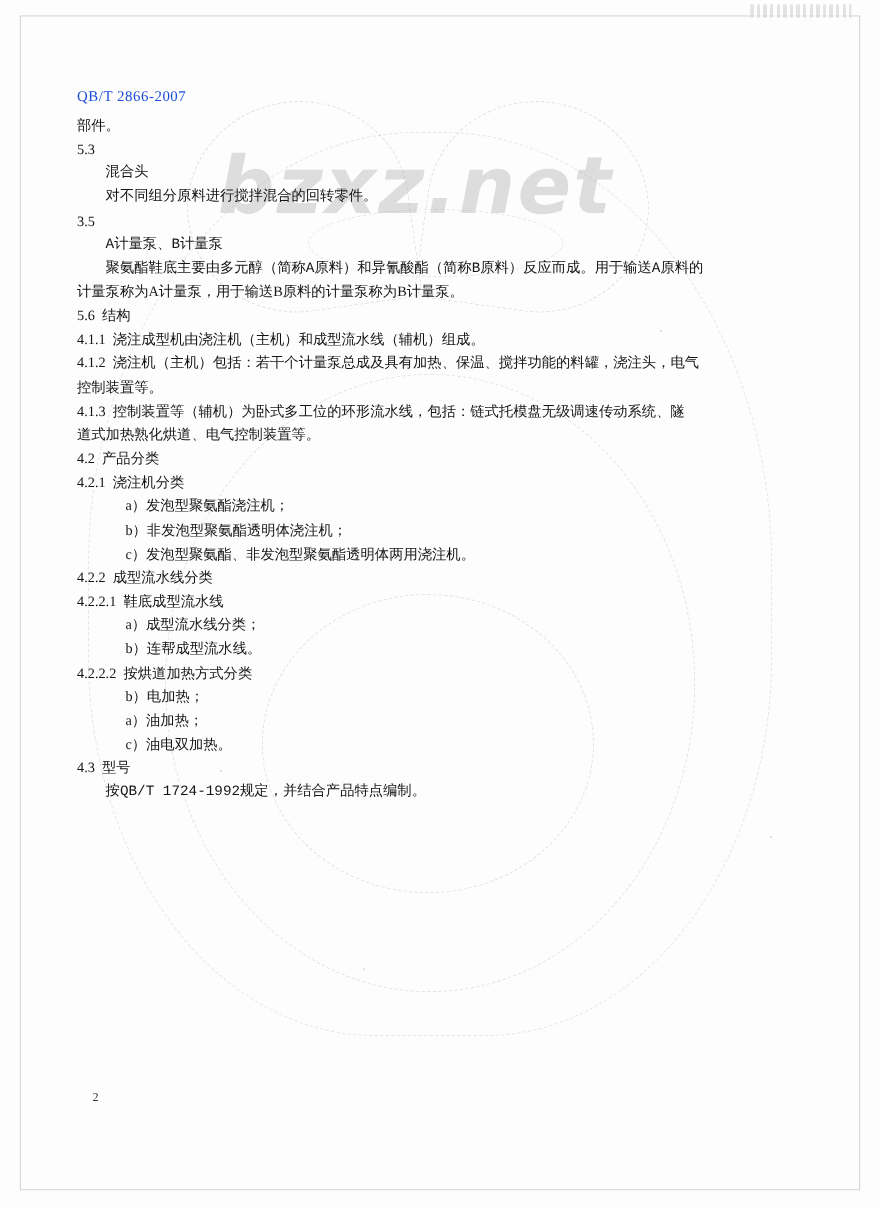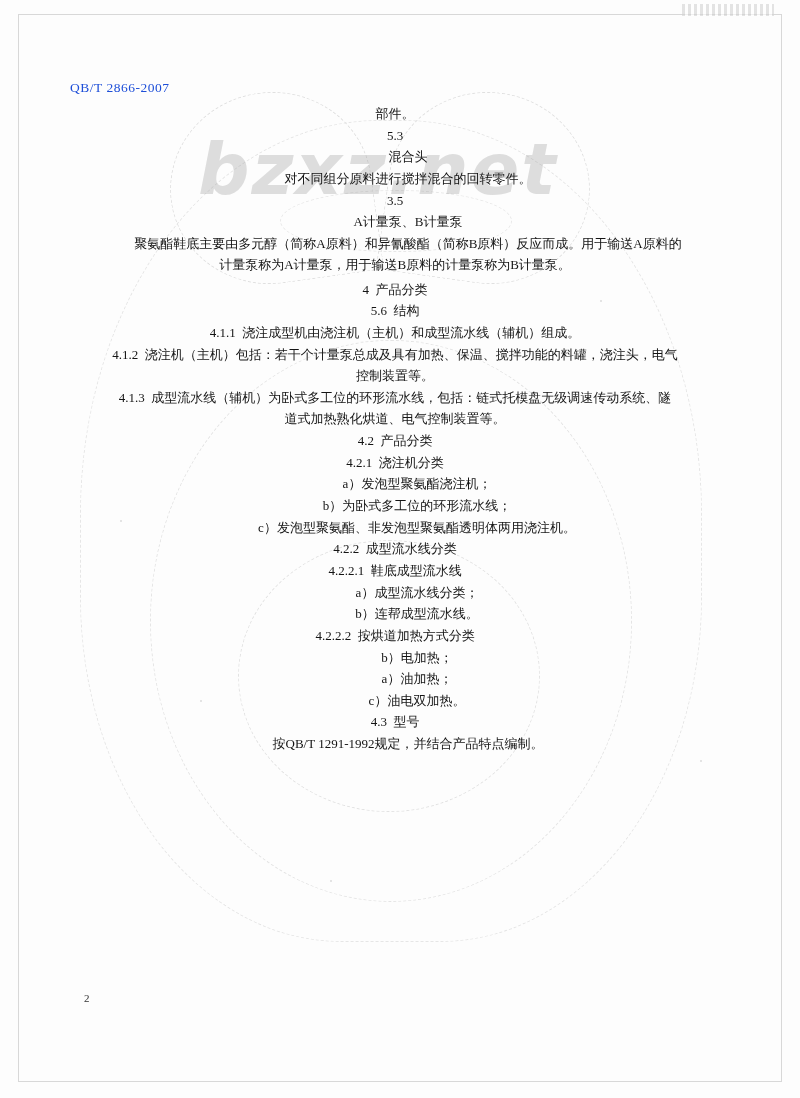--- a/index.html
+++ b/index.html
@@ -100,29 +100,28 @@
   }
 
   .content {
     position: absolute;
     left: 70px;
     top: 104px;
     width: 650px;
     color: #141414;
     font-size: 13px;
     line-height: 1.55;
-    text-align: center;
   }
   .line {
     position: relative;
     white-space: pre-wrap;
     margin: 0 0 1.5px 0;
   }
   .ind0 { padding-left: 0px; }
-  .ind2 { padding-left: 26px; }
+  .ind2 { padding-left: 26px; font-family: Liberation Mono, monospace; }
   .ind3 { padding-left: 44px; }
   .sec { margin-top: 4px; }
 
   .footer-page {
     position: absolute;
     left: 84px;
     top: 992px;
     font-size: 11px;
     color: #333;
   }
@@ -149,42 +148,41 @@
 
   <div class="content">
     <div class="line ind0">部件。</div>
     <div class="line ind0">5.3</div>
     <div class="line ind2">混合头</div>
     <div class="line ind2">对不同组分原料进行搅拌混合的回转零件。</div>
     <div class="line ind0">3.5</div>
     <div class="line ind2">A计量泵、B计量泵</div>
     <div class="line ind2">聚氨酯鞋底主要由多元醇（简称A原料）和异氰酸酯（简称B原料）反应而成。用于输送A原料的</div>
     <div class="line ind0">计量泵称为A计量泵，用于输送B原料的计量泵称为B计量泵。</div>
-    <div class="line ind0 sec">4  产品分类</div>
     <div class="line ind0">5.6  结构</div>
     <div class="line ind0">4.1.1  浇注成型机由浇注机（主机）和成型流水线（辅机）组成。</div>
     <div class="line ind0">4.1.2  浇注机（主机）包括：若干个计量泵总成及具有加热、保温、搅拌功能的料罐，浇注头，电气</div>
     <div class="line ind0">控制装置等。</div>
-    <div class="line ind0">4.1.3  成型流水线（辅机）为卧式多工位的环形流水线，包括：链式托模盘无级调速传动系统、隧</div>
+    <div class="line ind0">4.1.3  控制装置等（辅机）为卧式多工位的环形流水线，包括：链式托模盘无级调速传动系统、隧</div>
     <div class="line ind0">道式加热熟化烘道、电气控制装置等。</div>
     <div class="line ind0">4.2  产品分类</div>
     <div class="line ind0">4.2.1  浇注机分类</div>
     <div class="line ind3">a）发泡型聚氨酯浇注机；</div>
-    <div class="line ind3">b）为卧式多工位的环形流水线；</div>
+    <div class="line ind3">b）非发泡型聚氨酯透明体浇注机；</div>
     <div class="line ind3">c）发泡型聚氨酯、非发泡型聚氨酯透明体两用浇注机。</div>
     <div class="line ind0">4.2.2  成型流水线分类</div>
     <div class="line ind0">4.2.2.1  鞋底成型流水线</div>
     <div class="line ind3">a）成型流水线分类；</div>
     <div class="line ind3">b）连帮成型流水线。</div>
     <div class="line ind0">4.2.2.2  按烘道加热方式分类</div>
     <div class="line ind3">b）电加热；</div>
     <div class="line ind3">a）油加热；</div>
     <div class="line ind3">c）油电双加热。</div>
     <div class="line ind0">4.3  型号</div>
-    <div class="line ind2">按QB/T 1291-1992规定，并结合产品特点编制。</div>
+    <div class="line ind2">按QB/T 1724-1992规定，并结合产品特点编制。</div>
   </div>
 
   <div class="footer-page">2</div>
 
   <div class="speck" style="left:120px; top:520px;"></div>
   <div class="speck" style="left:600px; top:300px;"></div>
   <div class="speck" style="left:330px; top:880px;"></div>
   <div class="speck" style="left:700px; top:760px;"></div>
   <div class="speck" style="left:200px; top:700px;"></div>
 

